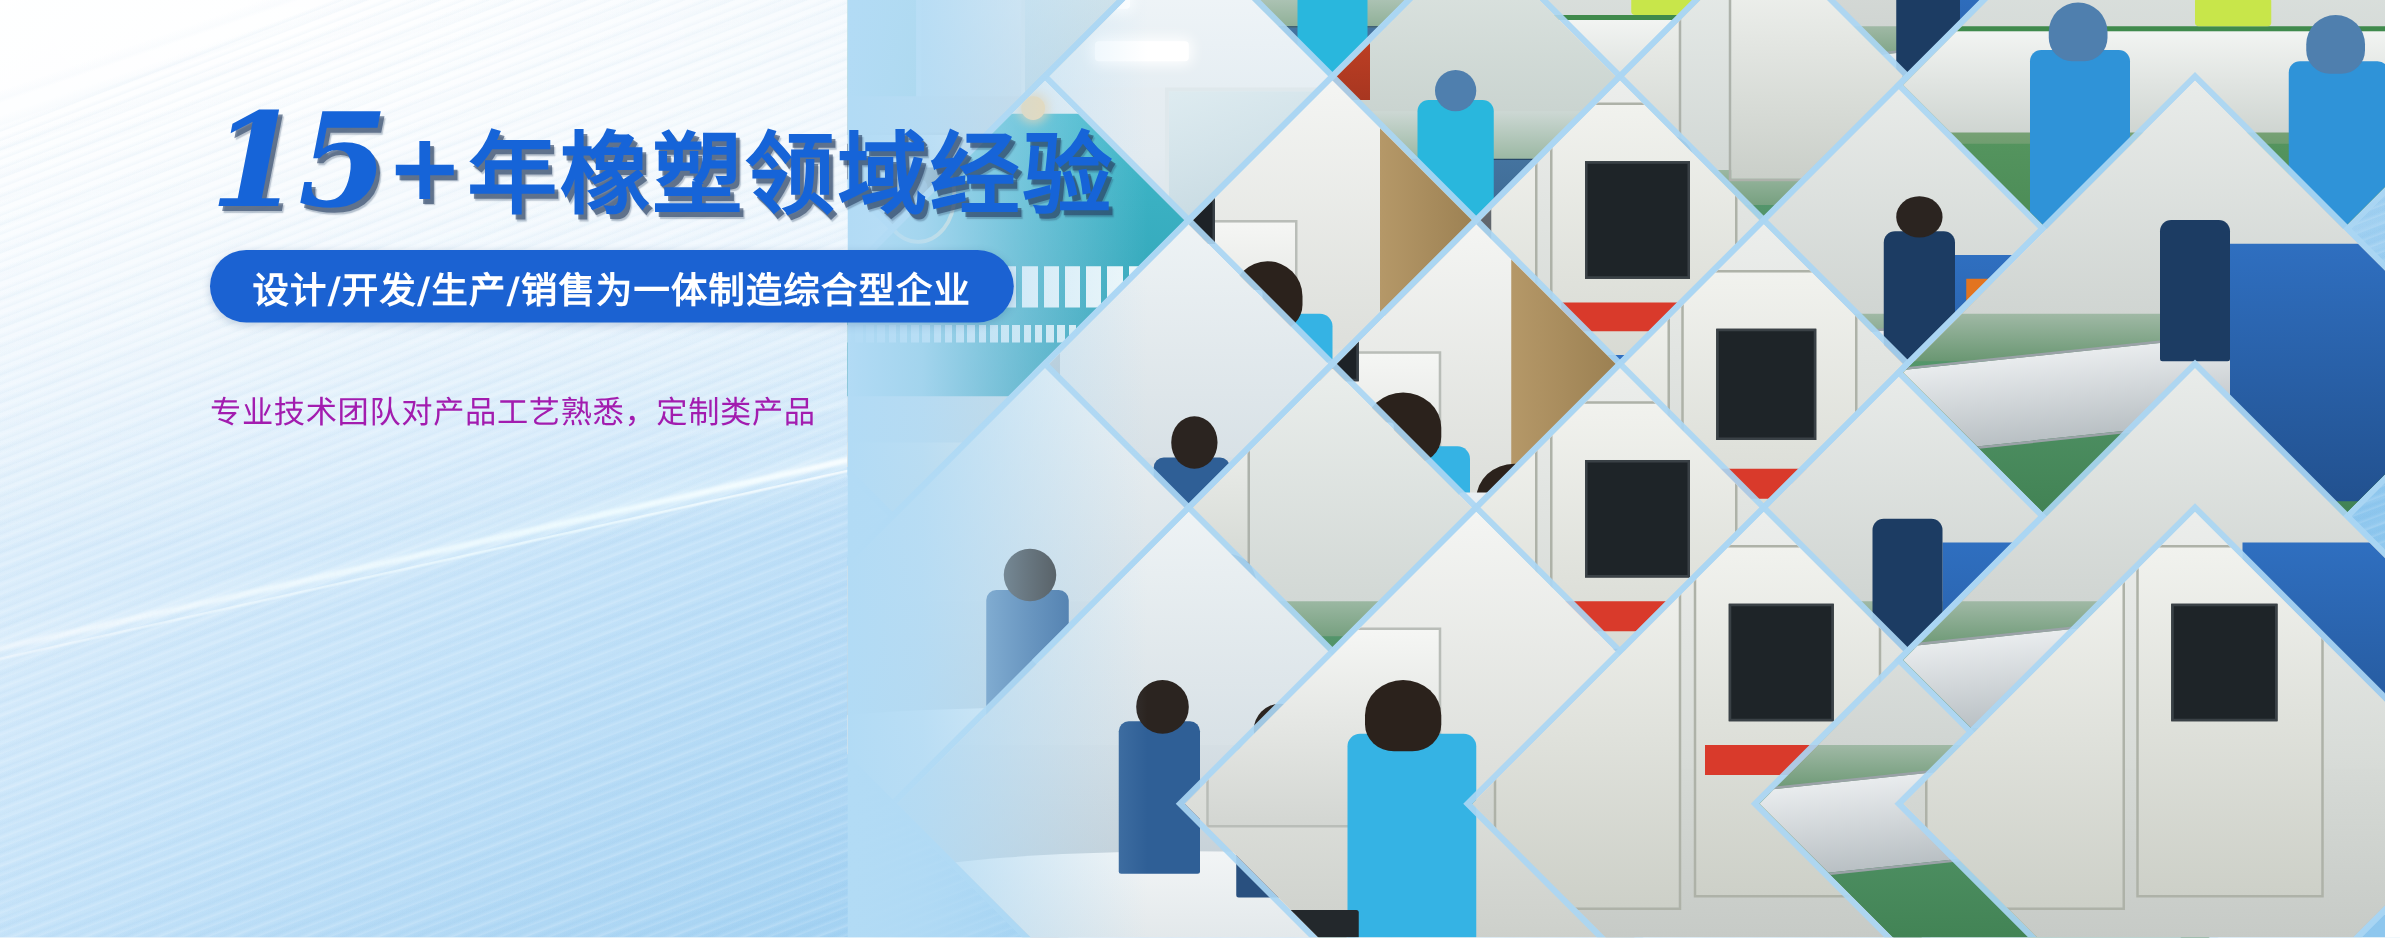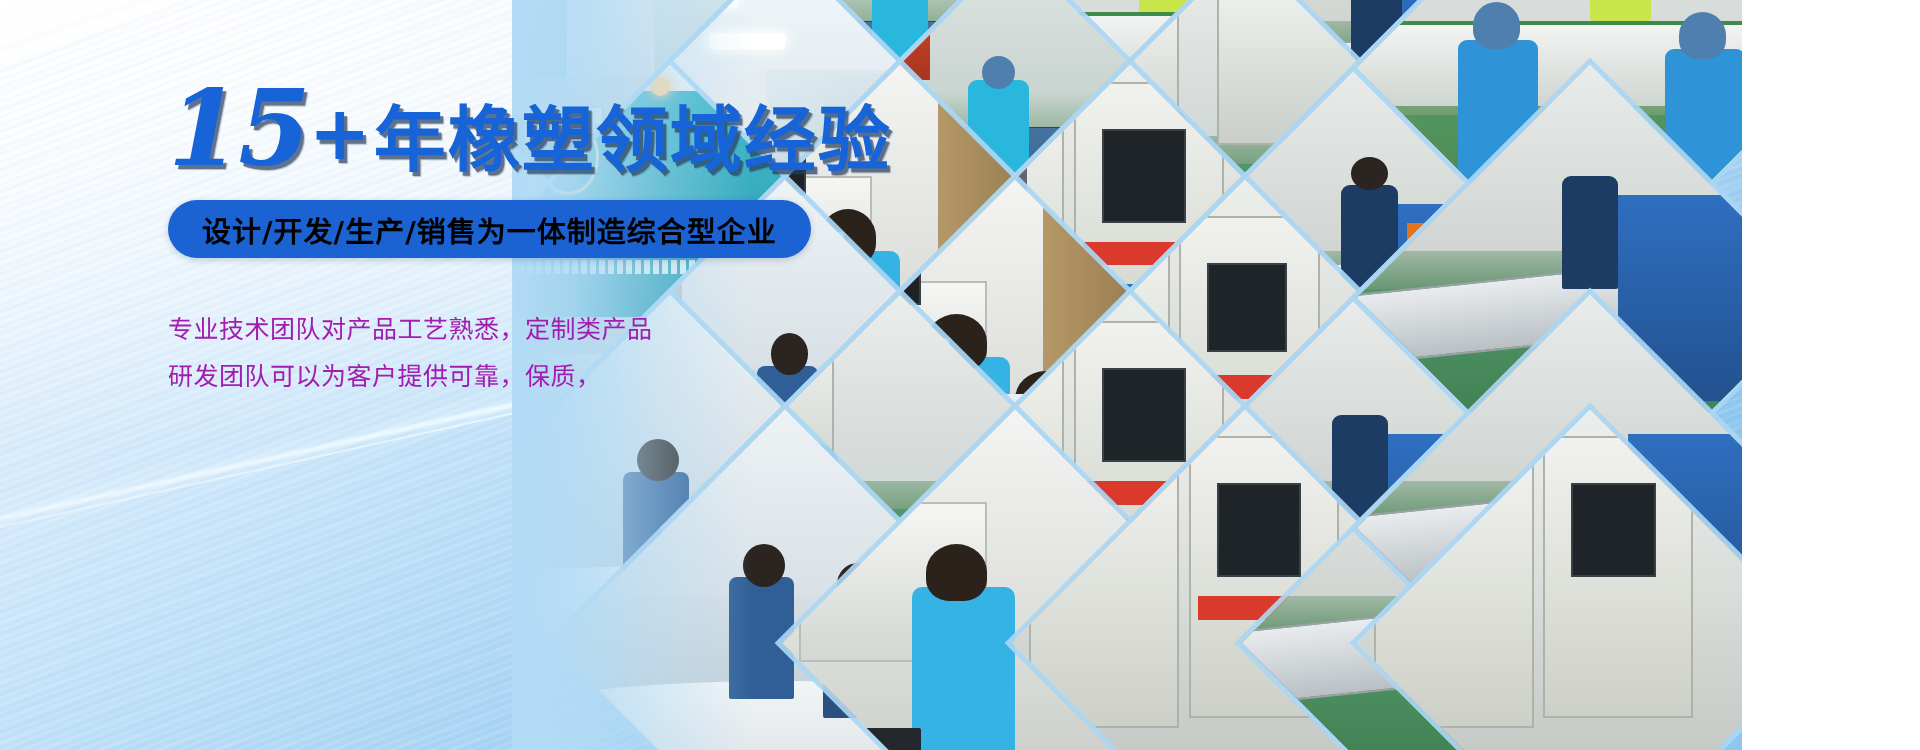--- a/index.html
+++ b/index.html
@@ -6,21 +6,21 @@
   * { margin:0; padding:0; box-sizing:border-box; }
   html,body{ background:#ffffff; }
   body{
     font-family:"Liberation Sans","DejaVu Sans",sans-serif;
     -webkit-font-smoothing:antialiased;
   }
 
   
   .banner{
     position:relative;
-    width:1742px;
+    width:1908px;
     height:750px;
     overflow:hidden;
     background:#cfe6f7;
   }
 
   
   .bg-base{
     position:absolute; inset:0;
     background:
       linear-gradient(148deg,
@@ -144,21 +144,21 @@
     justify-content:center;
     margin-top:22px;
     height:58px;
     padding:0 34px;
     border-radius:30px;
     background:#1b62d2;
     box-shadow:0 2px 7px rgba(20,60,120,.22);
   }
   .pill-text{
     font-family:"DejaVu Sans","Liberation Sans",sans-serif;
-    color:#000000;
+    color:#ffffff;
     font-size:29px;
     font-weight:bold;
     letter-spacing:1px;
     white-space:nowrap;
   }
 
   .paragraph{
     margin-top:48px;
   }
   .para-line{
@@ -871,18 +871,17 @@
       <span class="num">15</span><span class="plus">+</span><span class="cn">年橡塑领域经验</span>
     </div>
 
 
     <div class="pill">
       <span class="pill-text">设计/开发/生产/销售为一体制造综合型企业</span>
     </div>
 
     <div class="paragraph">
       <div class="para-line">专业技术团队对产品工艺熟悉，定制类产品</div>
-      <div class="para-line">研发团队可以为客户提供可靠，保质，</div>
     </div>
 
   </div>
 
 </div>
 
 </body></html>

